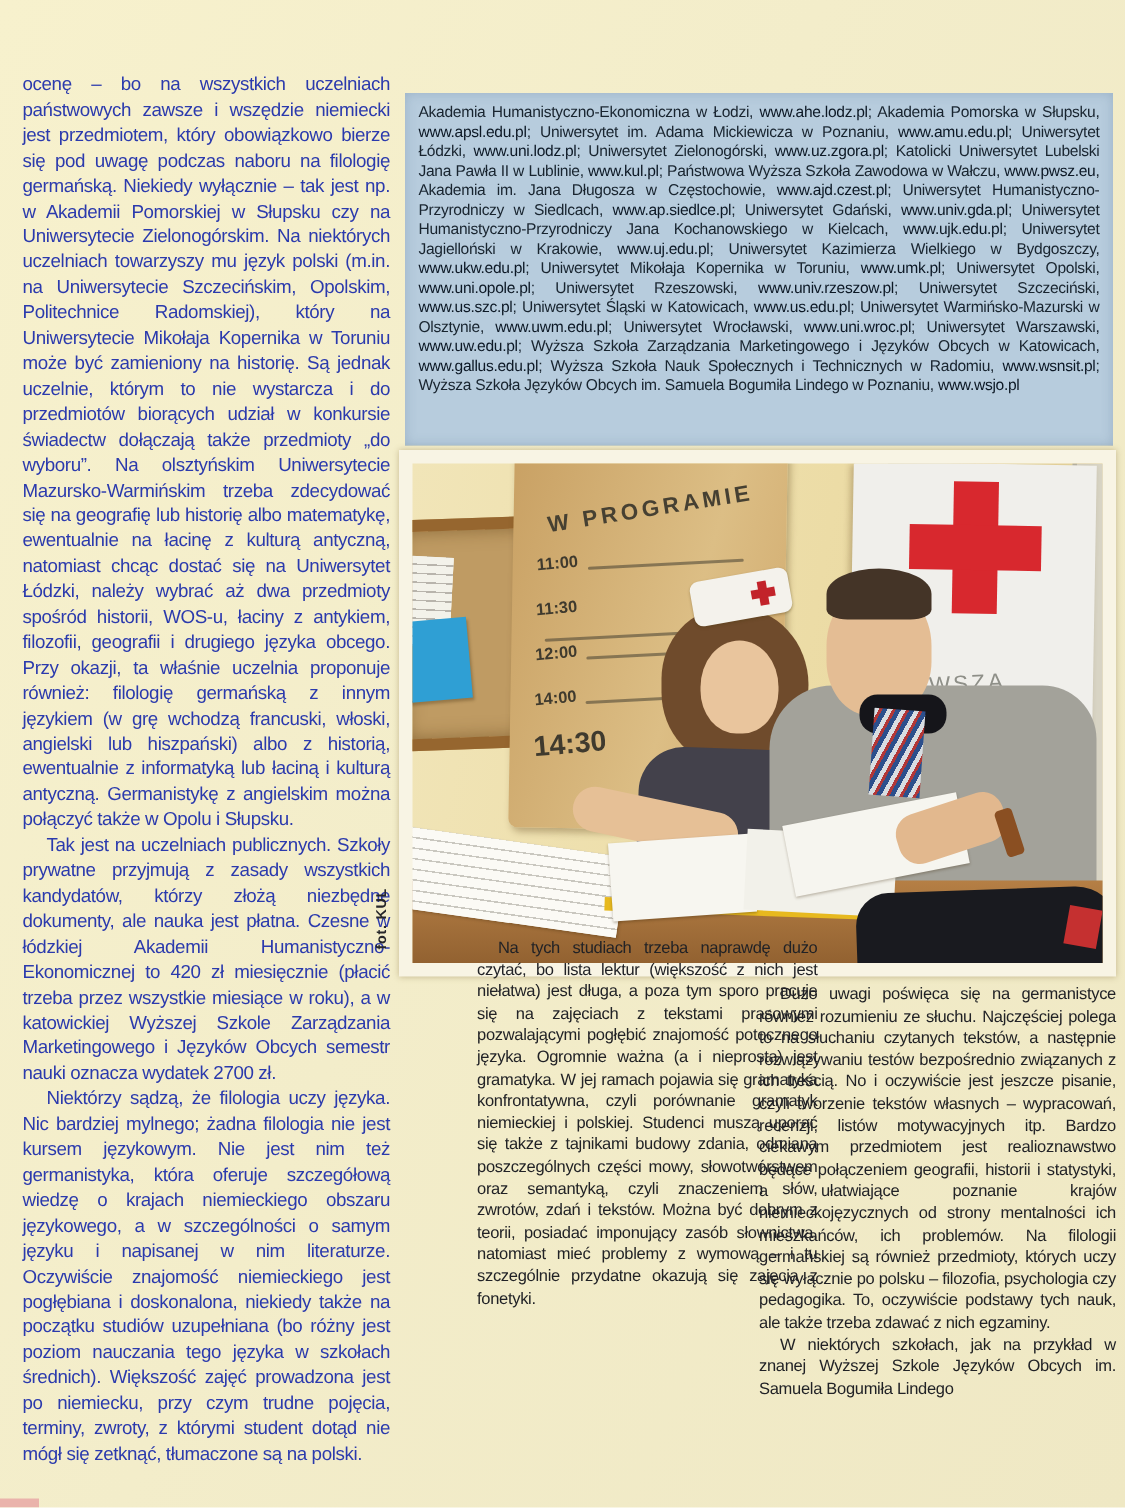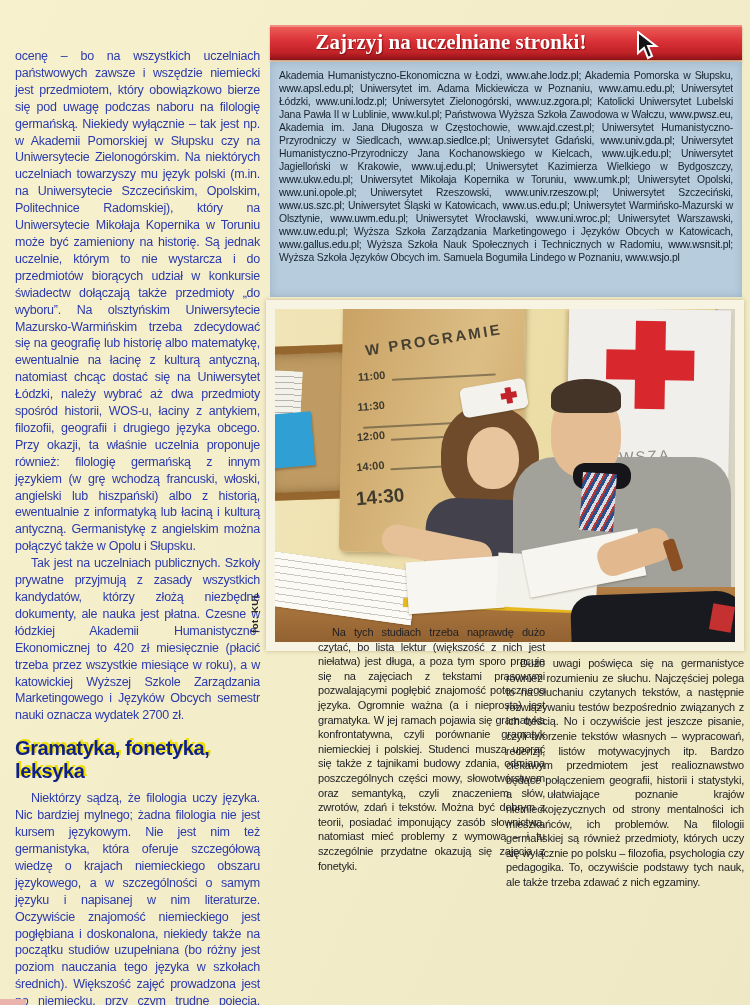--- a/index.html
+++ b/index.html
@@ -125,30 +125,23 @@
   .page-curl{position:absolute;left:0;bottom:0;width:26px;height:6px;background:#eab3ab;}
 </style>
 </head>
 <body>
 
 <div class="page">
 
   <div class="col-left">
     <p>ocenę – bo na wszystkich uczelniach państwowych zawsze i wszędzie niemiecki jest przedmiotem, który obowiązkowo bierze się pod uwagę podczas naboru na filologię germańską. Niekiedy wyłącznie – tak jest np. w Akademii Pomorskiej w Słupsku czy na Uniwersytecie Zielonogórskim. Na niektórych uczelniach towarzyszy mu język polski (m.in. na Uniwersytecie Szczecińskim, Opolskim, Politechnice Radomskiej), który na Uniwersytecie Mikołaja Kopernika w Toruniu może być zamieniony na historię. Są jednak uczelnie, którym to nie wystarcza i do przedmiotów biorących udział w konkursie świadectw dołączają także przedmioty „do wyboru”. Na olsztyńskim Uniwersytecie Mazursko-Warmińskim trzeba zdecydować się na geografię lub historię albo matematykę, ewentualnie na łacinę z kulturą antyczną, natomiast chcąc dostać się na Uniwersytet Łódzki, należy wybrać aż dwa przedmioty spośród historii, WOS-u, łaciny z antykiem, filozofii, geografii i drugiego języka obcego. Przy okazji, ta właśnie uczelnia proponuje również: filologię germańską z innym językiem (w grę wchodzą francuski, włoski, angielski lub hiszpański) albo z historią, ewentualnie z informatyką lub łaciną i kulturą antyczną. Germanistykę z angielskim można połączyć także w Opolu i Słupsku.</p>
     <p class="indent">Tak jest na uczelniach publicznych. Szkoły prywatne przyjmują z zasady wszystkich kandydatów, którzy złożą niezbędne dokumenty, ale nauka jest płatna. Czesne w łódzkiej Akademii Humanistyczno-Ekonomicznej to 420 zł miesięcznie (płacić trzeba przez wszystkie miesiące w roku), a w katowickiej Wyższej Szkole Zarządzania Marketingowego i Języków Obcych semestr nauki oznacza wydatek 2700 zł.</p>
-    <h2 class="section-heading">Gramatyka, fonetyka, leksyka</h2>
     <p class="indent">Niektórzy sądzą, że filologia uczy języka. Nic bardziej mylnego; żadna filologia nie jest kursem językowym. Nie jest nim też germanistyka, która oferuje szczegółową wiedzę o krajach niemieckiego obszaru językowego, a w szczególności o samym języku i napisanej w nim literaturze. Oczywiście znajomość niemieckiego jest pogłębiana i doskonalona, niekiedy także na początku studiów uzupełniana (bo różny jest poziom nauczania tego języka w szkołach średnich). Większość zajęć prowadzona jest po niemiecku, przy czym trudne pojęcia, terminy, zwroty, z którymi student dotąd nie mógł się zetknąć, tłumaczone są na polski.</p>
   </div>
 
-  <div class="banner">
-    <div class="banner-text">Zajrzyj na uczelniane stronki!</div>
-    <svg class="cursor-icon" viewBox="0 0 26 30">
-      <path d="M4 1 L4 22 L10 17 L14 27 L18 25 L14 15 L22 15 Z" fill="#141414" stroke="#ffffff" stroke-width="2"></path>
-    </svg>
-  </div>
 
   <div class="uni-box">
     <p id="universities-list"><span>Akademia Humanistyczno-Ekonomiczna w Łodzi, </span><b class="uni-url">www.ahe.lodz.pl</b><span>; </span><span>Akademia Pomorska w Słupsku, </span><b class="uni-url">www.apsl.edu.pl</b><span>; </span><span>Uniwersytet im. Adama Mickiewicza w Poznaniu, </span><b class="uni-url">www.amu.edu.pl</b><span>; </span><span>Uniwersytet Łódzki, </span><b class="uni-url">www.uni.lodz.pl</b><span>; </span><span>Uniwersytet Zielonogórski, </span><b class="uni-url">www.uz.zgora.pl</b><span>; </span><span>Katolicki Uniwersytet Lubelski Jana Pawła II w Lublinie, </span><b class="uni-url">www.kul.pl</b><span>; </span><span>Państwowa Wyższa Szkoła Zawodowa w Wałczu, </span><b class="uni-url">www.pwsz.eu</b><span>, </span><span>Akademia im. Jana Długosza w Częstochowie, </span><b class="uni-url">www.ajd.czest.pl</b><span>; </span><span>Uniwersytet Humanistyczno-Przyrodniczy w Siedlcach, </span><b class="uni-url">www.ap.siedlce.pl</b><span>; </span><span>Uniwersytet Gdański, </span><b class="uni-url">www.univ.gda.pl</b><span>; </span><span>Uniwersytet Humanistyczno-Przyrodniczy Jana Kochanowskiego w Kielcach, </span><b class="uni-url">www.ujk.edu.pl</b><span>; </span><span>Uniwersytet Jagielloński w Krakowie, </span><b class="uni-url">www.uj.edu.pl</b><span>; </span><span>Uniwersytet Kazimierza Wielkiego w Bydgoszczy, </span><b class="uni-url">www.ukw.edu.pl</b><span>; </span><span>Uniwersytet Mikołaja Kopernika w Toruniu, </span><b class="uni-url">www.umk.pl</b><span>; </span><span>Uniwersytet Opolski, </span><b class="uni-url">www.uni.opole.pl</b><span>; </span><span>Uniwersytet Rzeszowski, </span><b class="uni-url">www.univ.rzeszow.pl</b><span>; </span><span>Uniwersytet Szczeciński, </span><b class="uni-url">www.us.szc.pl</b><span>; </span><span>Uniwersytet Śląski w Katowicach, </span><b class="uni-url">www.us.edu.pl</b><span>; </span><span>Uniwersytet Warmińsko-Mazurski w Olsztynie, </span><b class="uni-url">www.uwm.edu.pl</b><span>; </span><span>Uniwersytet Wrocławski, </span><b class="uni-url">www.uni.wroc.pl</b><span>; </span><span>Uniwersytet Warszawski, </span><b class="uni-url">www.uw.edu.pl</b><span>; </span><span>Wyższa Szkoła Zarządzania Marketingowego i Języków Obcych w Katowicach, </span><b class="uni-url">www.gallus.edu.pl</b><span>; </span><span>Wyższa Szkoła Nauk Społecznych i Technicznych w Radomiu, </span><b class="uni-url">www.wsnsit.pl</b><span>; </span><span>Wyższa Szkoła Języków Obcych im. Samuela Bogumiła Lindego w Poznaniu, </span><b class="uni-url">www.wsjo.pl</b><span></span></p>
   </div>
 
   <div class="photo-print">
     <div class="photo-inner">
       <div class="ph corkboard"></div>
       <div class="ph pinned-paper"></div>
       <div class="ph blue-note"></div>
@@ -201,16 +194,17 @@
   </div>
 
   <div class="photo-credit">fot. KUL</div>
 
   <div class="col-mid">
     <p class="indent">Na tych studiach trzeba naprawdę dużo czytać, bo lista lektur (większość z nich jest niełatwa) jest długa, a poza tym sporo pracuje się na zajęciach z tekstami prasowymi pozwalającymi pogłębić znajomość potocznego języka. Ogromnie ważna (a i nieprosta) jest gramatyka. W jej ramach pojawia się gramatyka konfrontatywna, czyli porównanie gramatyk niemieckiej i polskiej. Studenci muszą uporać się także z tajnikami budowy zdania, odmianą poszczególnych części mowy, słowotwórstwem oraz semantyką, czyli znaczeniem słów, zwrotów, zdań i tekstów. Można być dobrym z teorii, posiadać imponujący zasób słownictwa, natomiast mieć problemy z wymową – i tu szczególnie przydatne okazują się zajęcia z fonetyki.</p>
   </div>
 
   <div class="col-right">
     <p class="indent">Dużo uwagi poświęca się na germanistyce również rozumieniu ze słuchu. Najczęściej polega to na słuchaniu czytanych tekstów, a następnie rozwiązywaniu testów bezpośrednio związanych z ich treścią. No i oczywiście jest jeszcze pisanie, czyli tworzenie tekstów własnych – wypracowań, recenzji, listów motywacyjnych itp. Bardzo ciekawym przedmiotem jest realioznawstwo będące połączeniem geografii, historii i statystyki, a ułatwiające poznanie krajów niemieckojęzycznych od strony mentalności ich mieszkańców, ich problemów. Na filologii germańskiej są również przedmioty, których uczy się wyłącznie po polsku – filozofia, psychologia czy pedagogika. To, oczywiście podstawy tych nauk, ale także trzeba zdawać z nich egzaminy.</p>
+    <p class="indent">W niektórych szkołach, jak na przykład w znanej Wyższej Szkole Języków Obcych im. Samuela Bogumiła Lindego</p>
   </div>
 
   <div class="page-curl"></div>
 </div>
 
 </body></html>

